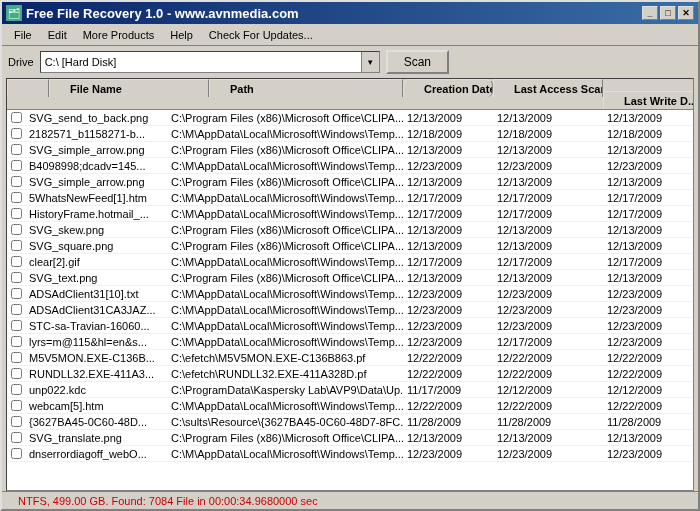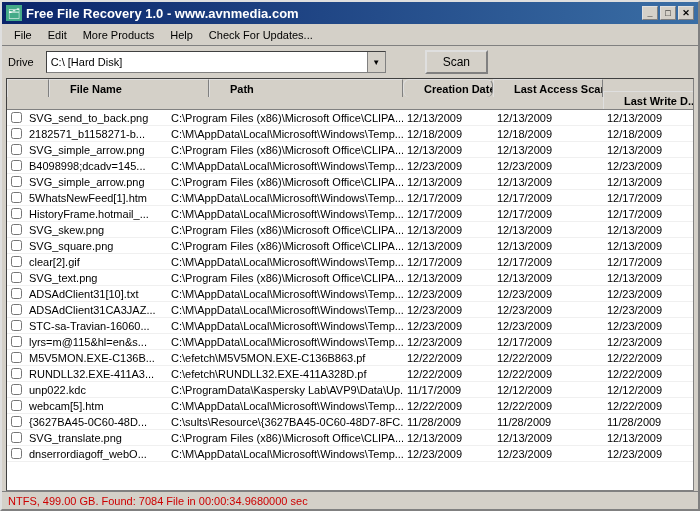--- a/index.html
+++ b/index.html
@@ -80,21 +80,21 @@
     }
     .menu-item {
       padding: 2px 8px;
       cursor: pointer;
       font-size: 11px;
     }
     .toolbar {
       display: flex;
       align-items: center;
       padding: 4px 6px;
-      gap: 12px;
+      gap: 6px;
       background: #d4d0c8;
       flex-shrink: 0;
     }
     .drive-label {
       font-size: 11px;
     }
     .drive-combo {
       display: flex;
       align-items: center;
       background: white;
@@ -125,21 +125,20 @@
     .scan-btn {
       height: 24px;
       padding: 0 16px;
       background: #d4d0c8;
       border: 2px solid #dfdfdf;
       border-right-color: #808080;
       border-bottom-color: #808080;
       font-size: 12px;
       cursor: pointer;
       font-weight: normal;
-      margin-left: 27px;
     }
     .content-area {
       flex: 1;
       overflow: hidden;
       display: flex;
       flex-direction: column;
       padding: 0 4px;
     }
     .file-table {
       flex: 1;
@@ -212,21 +211,21 @@
       height: 11px;
       margin: 0;
     }
     .td-filename { width: 142px; flex-shrink: 0; }
     .td-path { flex: 1; }
     .td-creation { width: 90px; flex-shrink: 0; }
     .td-lastaccess { width: 110px; flex-shrink: 0; }
     .td-lastwrite { width: 90px; flex-shrink: 0; }
     .status-bar {
       background: #d4d0c8;
-      padding: 2px 6px;
+      padding: 2px 16px;
       font-size: 11px;
       color: #cc0000;
       height: 18px;
       flex-shrink: 0;
       display: flex;
       align-items: center;
       border-top: 1px solid #808080;
       margin-top: 0;
     }
     .th-sort-asc::after {

